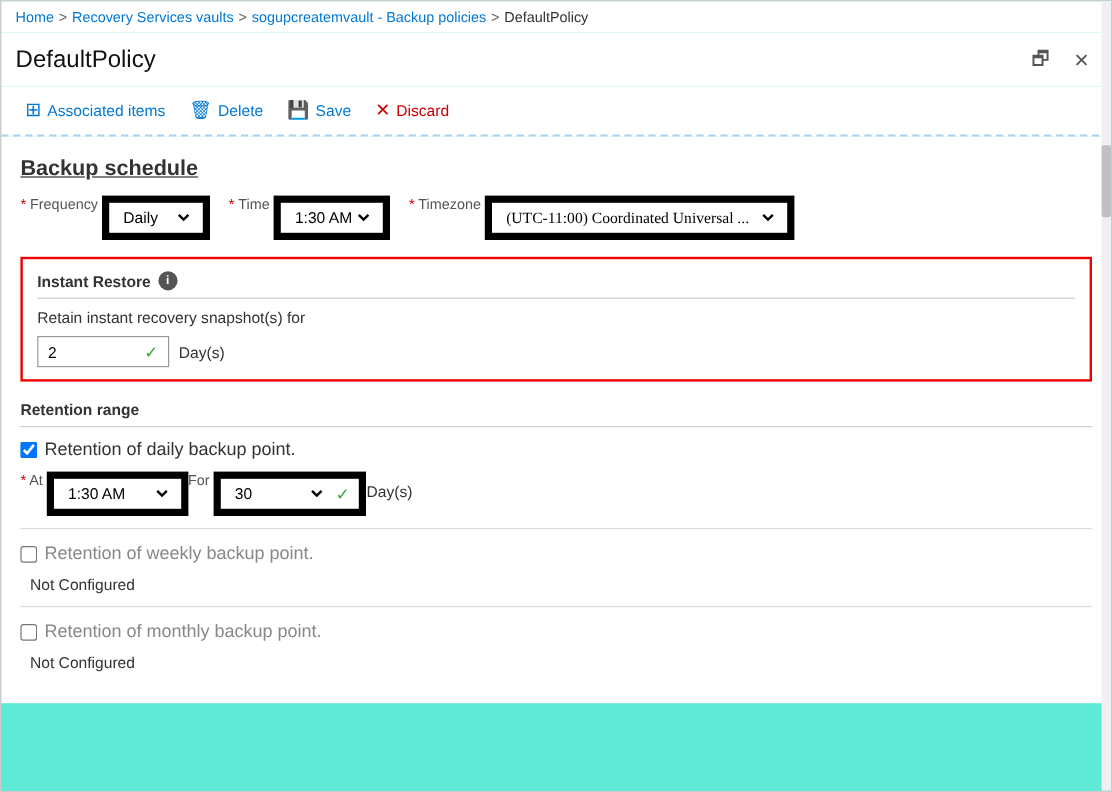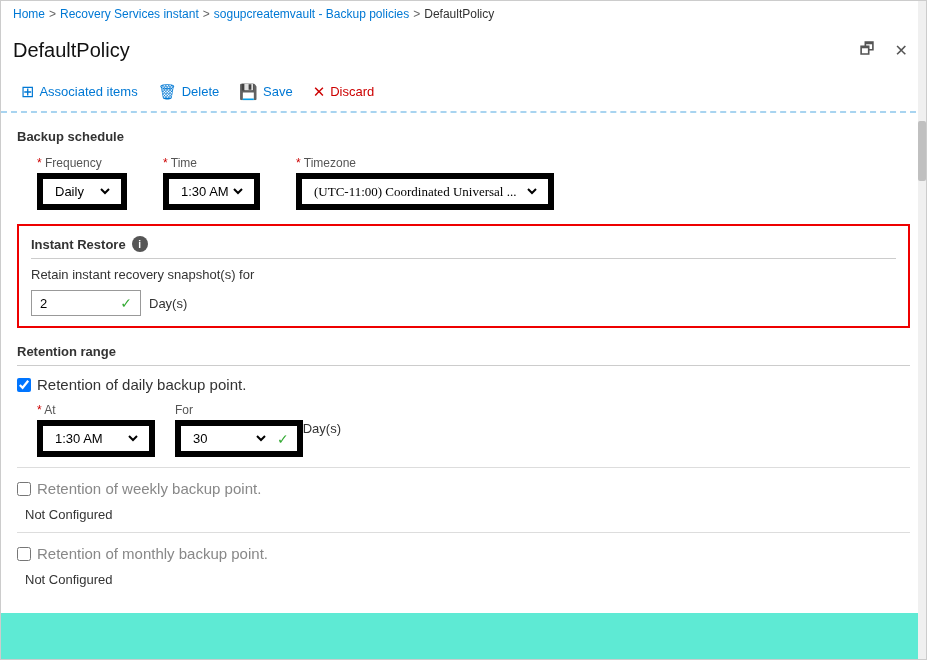--- a/index.html
+++ b/index.html
@@ -61,34 +61,35 @@
     
     .content {
       padding: 16px 16px;
       background: #fff;
       overflow-y: auto;
       max-height: 560px;
     }
 
     
     .section-title {
-      font-size: 13px;
+      font-size: 18px;
       font-weight: 600;
       color: #333;
       margin-bottom: 12px;
+      text-decoration: underline;
     }
 
     
     .form-row {
       display: flex;
       align-items: flex-start;
       gap: 16px;
       margin-bottom: 14px;
     }
-    .form-field { display: flex; flex-direction: column; gap: 3px; margin-left: 20px; }
+    .form-field { display: flex; flex-direction: row; gap: 3px; }
     .form-label { font-size: 12px; color: #555; }
     .form-select {
       border: 6px solid #000000; background: #fff; padding: 4px 8px;
       font-size: 13px; cursor: pointer; display: flex; align-items: center; gap: 4px;
       min-width: 90px; position: relative;
     }
     .form-select select {
       border: none; background: none; font-size: 13px; cursor: pointer;
       outline: none; width: 100%;
     }
@@ -160,21 +161,21 @@
     }
   </style>
 </head>
 <body>
 
 <div class="window">
 
   <div class="breadcrumb">
     <span style="color:#0078d4;cursor:pointer">Home</span>
     <span class="sep">&gt;</span>
-    <span style="color:#0078d4;cursor:pointer">Recovery Services instant</span>
+    <span style="color:#0078d4;cursor:pointer">Recovery Services vaults</span>
     <span class="sep">&gt;</span>
     <span style="color:#0078d4;cursor:pointer">sogupcreatemvault - Backup policies</span>
     <span class="sep">&gt;</span>
     <span class="current">DefaultPolicy</span>
   </div>
 
   <div class="title-bar">
     <h1>DefaultPolicy</h1>
     <div class="window-controls">
       <button>🗗</button>

